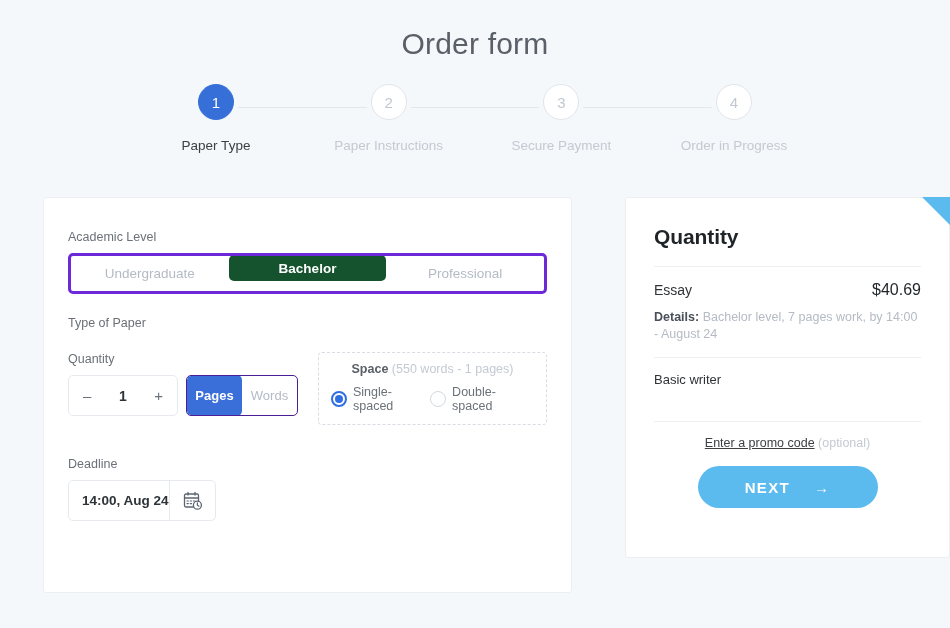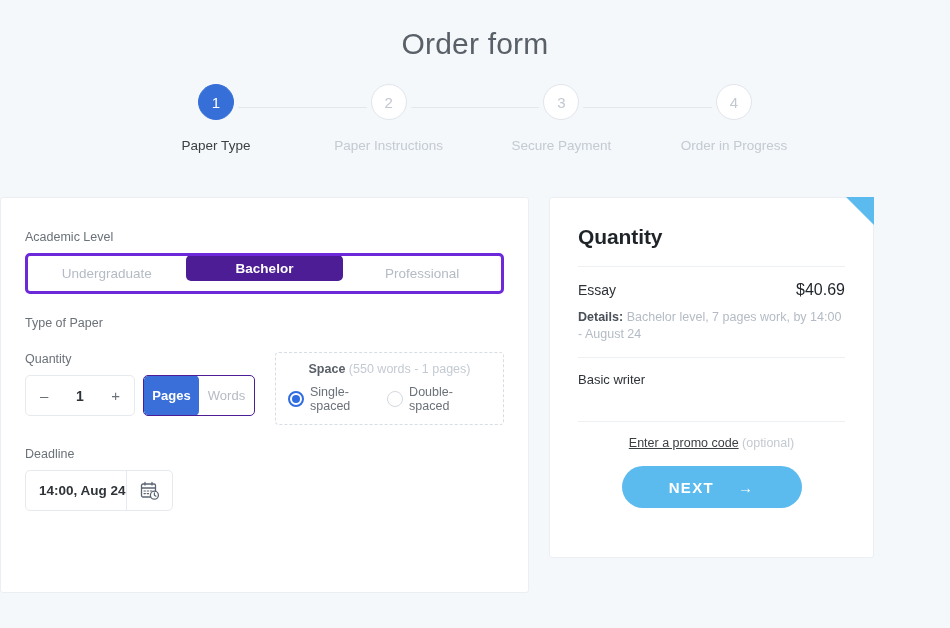--- a/index.html
+++ b/index.html
@@ -88,22 +88,22 @@
     color: #3c4043;
   }
 
   
   .content {
     position: absolute;
     top: 197px;
     left: 0;
     right: 0;
     display: flex;
-    justify-content: flex-start;
-    gap: 20px;
+    justify-content: flex-end;
+    gap: 53px;
   }
 
   
   .form-card {
     width: 529px;
     min-height: 396px;
     background: #ffffff;
     border: 1px solid #ebeff3;
     border-radius: 3px;
     padding: 32px 24px 0 24px;
@@ -128,21 +128,21 @@
     flex: 1;
     display: flex;
     align-items: center;
     justify-content: center;
     font-size: 13.5px;
     color: #b4bbc4;
     cursor: pointer;
     user-select: none;
   }
   .segment.selected {
-    background: #4c1d95;
+    background: #14532d;
     color: #ffffff;
     font-weight: bold;
     border-radius: 5px;
     margin: -1px 0;
     height: 26px;
   }
 
   
   .select-row {
     display: flex;
@@ -493,21 +493,21 @@
             <span>Single-spaced</span>
           </div>
           <div class="radio-item">
             <span class="radio-dot"></span>
             <span>Double-spaced</span>
           </div>
         </div>
       </div>
     </div>
 
-    <div class="field" style="margin-top:22px;">
+    <div class="field" style="margin-top:32px;">
       <div class="field-label">Deadline</div>
       <div class="deadline-row">
         <div class="deadline-value">14:00, Aug 24</div>
         <div class="deadline-icon">
           <svg width="20" height="20" viewBox="0 0 20 20" fill="none" aria-hidden="true">
             <rect x="1.5" y="3" width="14" height="13" rx="1.5" stroke="#5b6572" stroke-width="1.3"></rect>
             <path d="M1.5 7 H15.5" stroke="#5b6572" stroke-width="1.3"></path>
             <path d="M5 1.5 V4 M12 1.5 V4" stroke="#5b6572" stroke-width="1.3" stroke-linecap="round"></path>
             <path d="M4 10 H5.4 M7.2 10 H8.6 M10.4 10 H11.8 M4 12.6 H5.4 M7.2 12.6 H8.6" stroke="#5b6572" stroke-width="1.1" stroke-linecap="round"></path>
             <circle cx="14.4" cy="14.2" r="4" fill="#ffffff" stroke="#5b6572" stroke-width="1.3"></circle>

